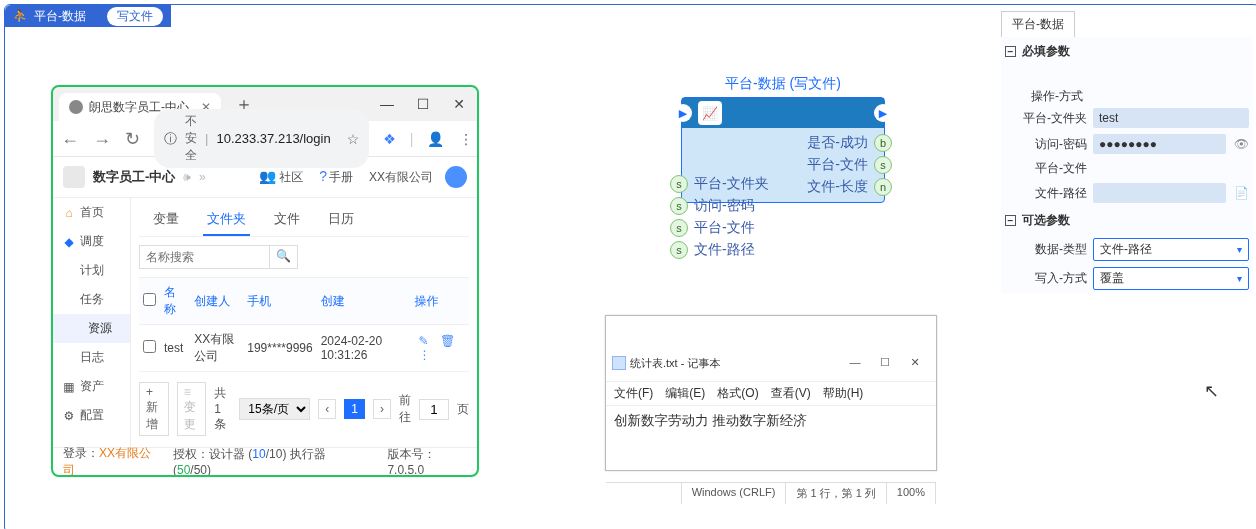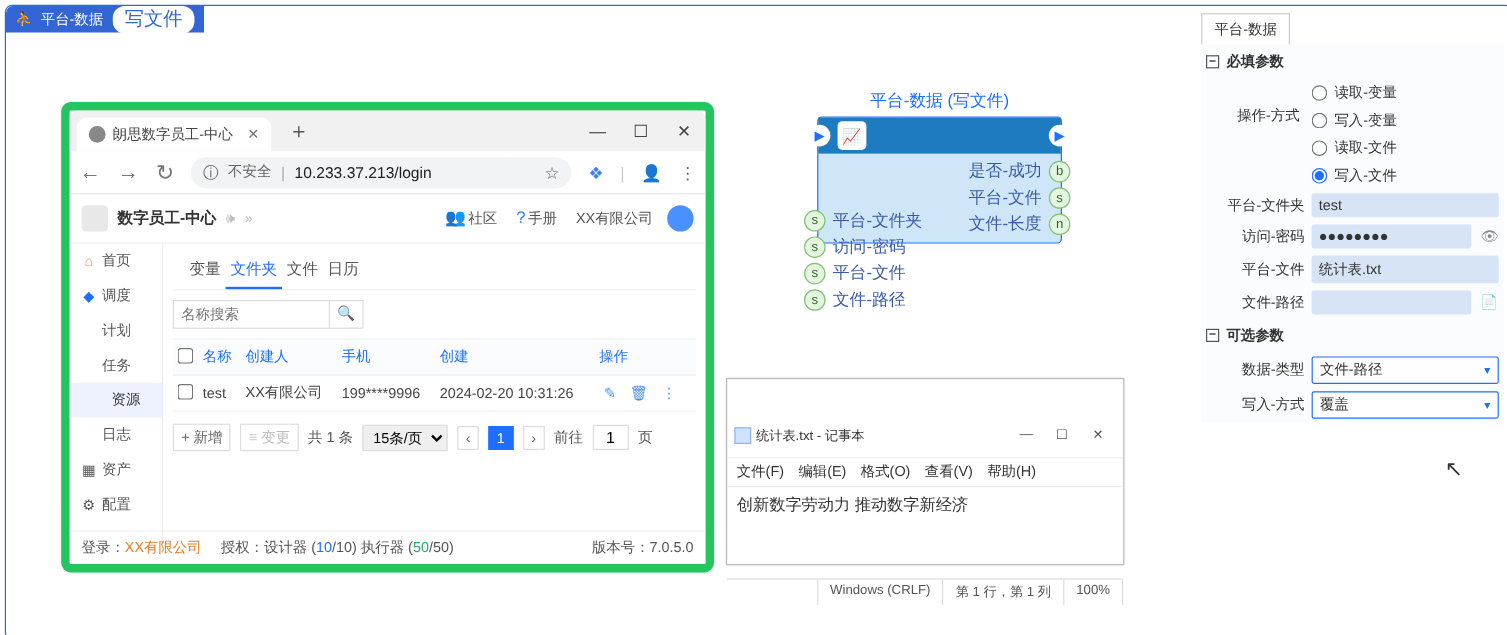--- a/index.html
+++ b/index.html
@@ -1,23 +1,23 @@
 <!DOCTYPE html>
 <html><head>
 <meta charset="utf-8">
 <style>
 * { box-sizing: border-box; margin: 0; padding: 0; font-family: "Microsoft YaHei", sans-serif; }
 body { background: #fff; font-size: 12px; color: #333; }
 .canvas { position: relative; width: 1256px; height: 529px; border: 1px solid #3166d4; border-radius: 6px; margin: 4px; }
 .top-bar { position: absolute; top: 0; left: 0; display: flex; align-items: center; background: #3166d4; color: #fff; border-radius: 6px 0 0 0; padding: 2px 8px; height: 22px; }
 .top-bar .ico { margin-right: 6px; }
-.top-bar .pill { background: #fff; color: #3166d4; border-radius: 10px; padding: 1px 10px; margin-left: 8px; font-size: 16px; }
-
-
-.browser { position: absolute; left: 46px; top: 80px; width: 544px; height: 392px; border: 7px solid #22c55e; border-radius: 8px; background: #fff; box-shadow: 0 0 2px rgba(0,0,0,.1); overflow: hidden; }
+.top-bar .pill { background: #fff; color: #3166d4; border-radius: 10px; padding: 1px 10px; margin-left: 21px; font-size: 12px; }
+
+
+.browser { position: absolute; left: 46px; top: 80px; width: 428px; height: 392px; border: 2px solid #22c55e; border-radius: 8px; background: #fff; box-shadow: 0 0 2px rgba(0,0,0,.1); overflow: hidden; }
 .titlebar { display: flex; align-items: center; height: 34px; background: #f1f1f1; border-radius: 8px 8px 0 0; }
 .tab { display: flex; align-items: center; background: #fff; border-radius: 8px 8px 0 0; padding: 4px 10px; margin: 6px 0 0 6px; height: 28px; font-size: 12px; color: #444; }
 .tab .favicon { width: 14px; height: 14px; border-radius: 50%; background: #888; margin-right: 6px; display: inline-block; }
 .tab .close { margin-left: 12px; color: #777; }
 .titlebar .plus { margin-left: 14px; font-size: 18px; color: #555; }
 .titlebar .spacer { flex: 1; }
 .wbtn { width: 36px; text-align: center; color: #444; font-size: 14px; }
 .addrbar { display: flex; align-items: center; height: 36px; padding: 0 8px; gap: 14px; border-bottom: 1px solid #e5e5e5; color: #5f6368; font-size: 15px; }
 .addrbar .nav { font-size: 18px; color: #777; }
 .url-pill { flex: 1; display: flex; align-items: center; gap: 8px; background: #f1f3f4; border-radius: 16px; padding: 4px 10px; font-size: 13px; }
@@ -35,21 +35,21 @@
 .app-header .grey-ico { color: #bbb; font-size: 12px; }
 .app-header .blue-ico { color: #3a7eff; font-size: 14px; margin-right: 2px; }
 
 .app-body { display: flex; height: 258px; }
 .sidebar { width: 78px; border-right: 1px solid #eee; display: flex; flex-direction: column; font-size: 12px; }
 .sidebar .item { padding: 6px 10px; display: flex; align-items: center; gap: 5px; color: #555; cursor: pointer; }
 .sidebar .item.active { background: #eef2ff; color: #333; justify-content: center; }
 .sidebar .item .si { width: 12px; text-align: center; }
 
 .content { flex: 1; padding: 6px 8px; }
-.subtabs { display: flex; border-bottom: 1px solid #eee; padding: 2px 10px 0; font-size: 13px; }
+.subtabs { display: flex; gap: 20px; border-bottom: 1px solid #eee; padding: 2px 10px 0; font-size: 13px; }
 .subtabs .st { padding: 4px 4px 6px; color: #555; cursor: pointer; }
 .subtabs .st.active { color: #1e6fff; border-bottom: 2px solid #1e6fff; }
 .search-row { margin: 8px 0; display: flex; }
 .search-row input { border: 1px solid #ddd; border-right: none; padding: 4px 6px; width: 130px; font-size: 12px; }
 .search-row .sbtn { border: 1px solid #ddd; padding: 3px 6px; color: #888; }
 
 table.datatable { width: 100%; border-collapse: collapse; font-size: 12px; }
 table.datatable th { text-align: left; color: #1e6fff; font-weight: normal; padding: 6px 4px; border-top: 1px solid #eee; border-bottom: 1px solid #eee; background: #fafcff; }
 table.datatable td { padding: 6px 4px; border-bottom: 1px solid #f2f2f2; color: #444; }
 .op-ico { color: #4a8dff; margin: 0 4px; cursor: pointer; }
@@ -341,51 +341,32 @@
 
   <div class="inspector">
     <div class="ins-tab">平台-数据</div>
     <div class="ins-body">
       <div class="section-title">
         <span class="sq">−</span>
         <span>必填参数</span>
       </div>
       <div class="op-wrap">
         <div class="op-label">操作-方式</div>
-        <div class="radio-group" style="margin-left:10px">
-          <label class="radio-row">
-              <input type="radio" name="op" style="">
-              <span>读取-变量</span>
-            </label>
-          <label class="radio-row">
-              <input type="radio" name="op" style="">
-              <span>写入-变量</span>
-            </label>
-          <label class="radio-row">
-              <input type="radio" name="op" style="">
-              <span>读取-文件</span>
-            </label>
-          <label class="radio-row">
-              <input type="radio" name="op" checked="" style="">
-              <span>写入-文件</span>
-            </label>
-        </div>
       </div>
       <div class="field-row">
           <span class="flabel">平台-文件夹</span>
           <span class="fval">test</span>
         </div>
       <div class="field-row">
           <span class="flabel">访问-密码</span>
           <span class="fval">●●●●●●●●</span>
           <span class="eye">👁</span>
         </div>
       <div class="field-row">
           <span class="flabel">平台-文件</span>
-          <span class="fval">统计表.txt</span>
         </div>
       <div class="field-row">
           <span class="flabel">文件-路径</span>
           <span class="fval"></span>
           <span class="doc">📄</span>
         </div>
 
       <div class="section-title">
         <span class="sq">−</span>
         <span>可选参数</span>

